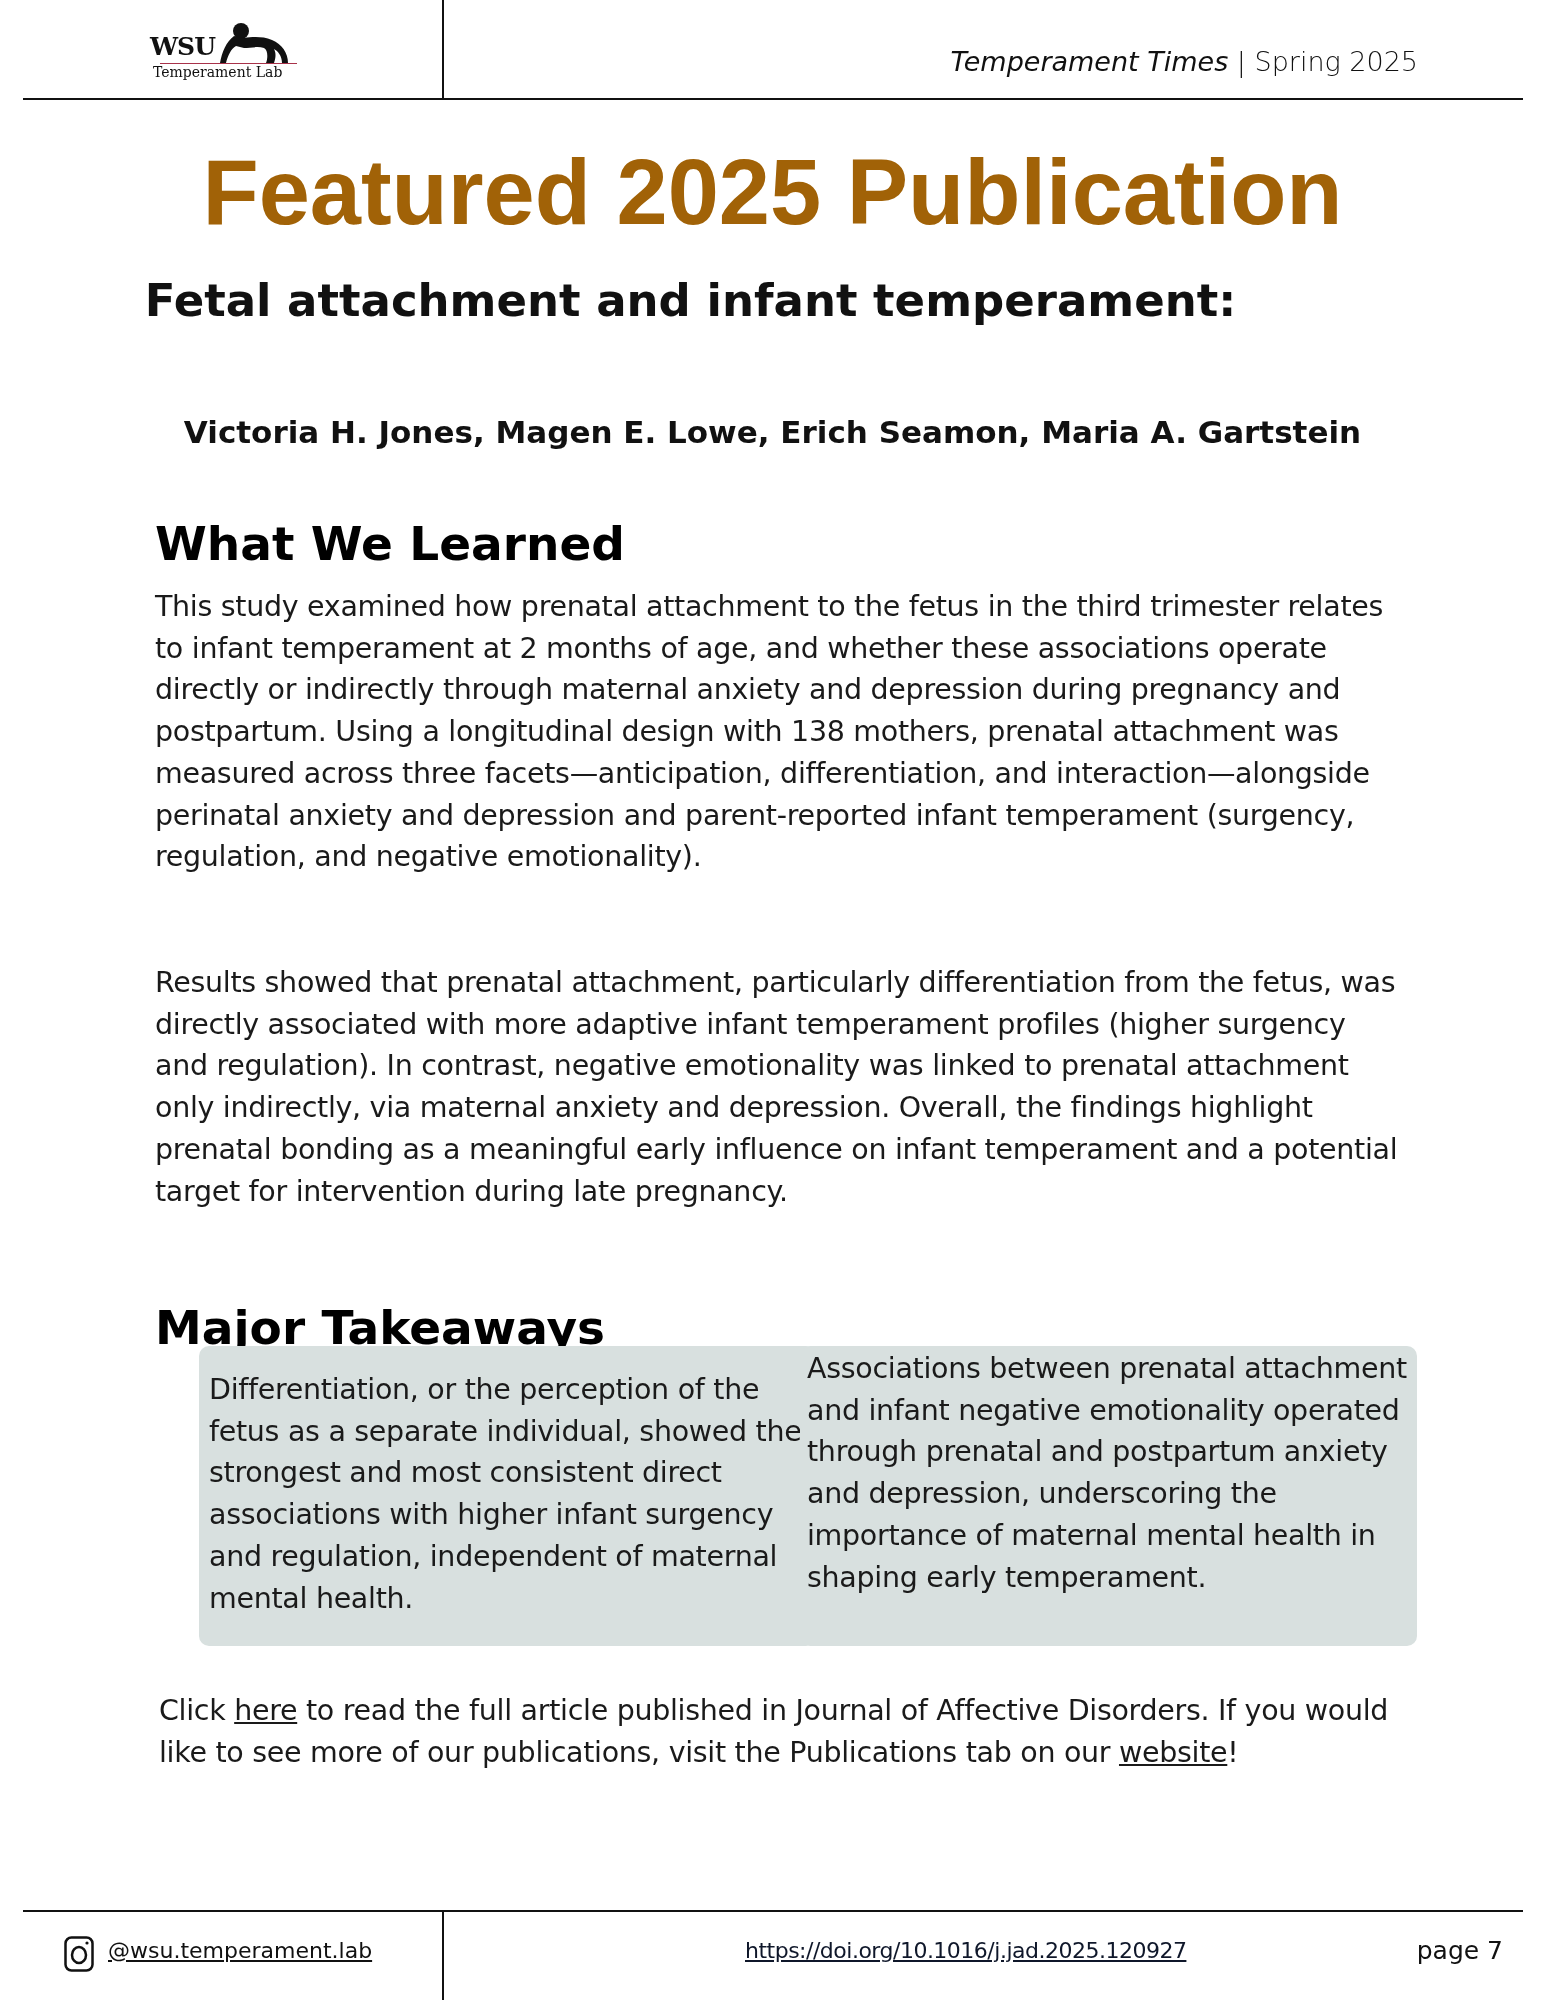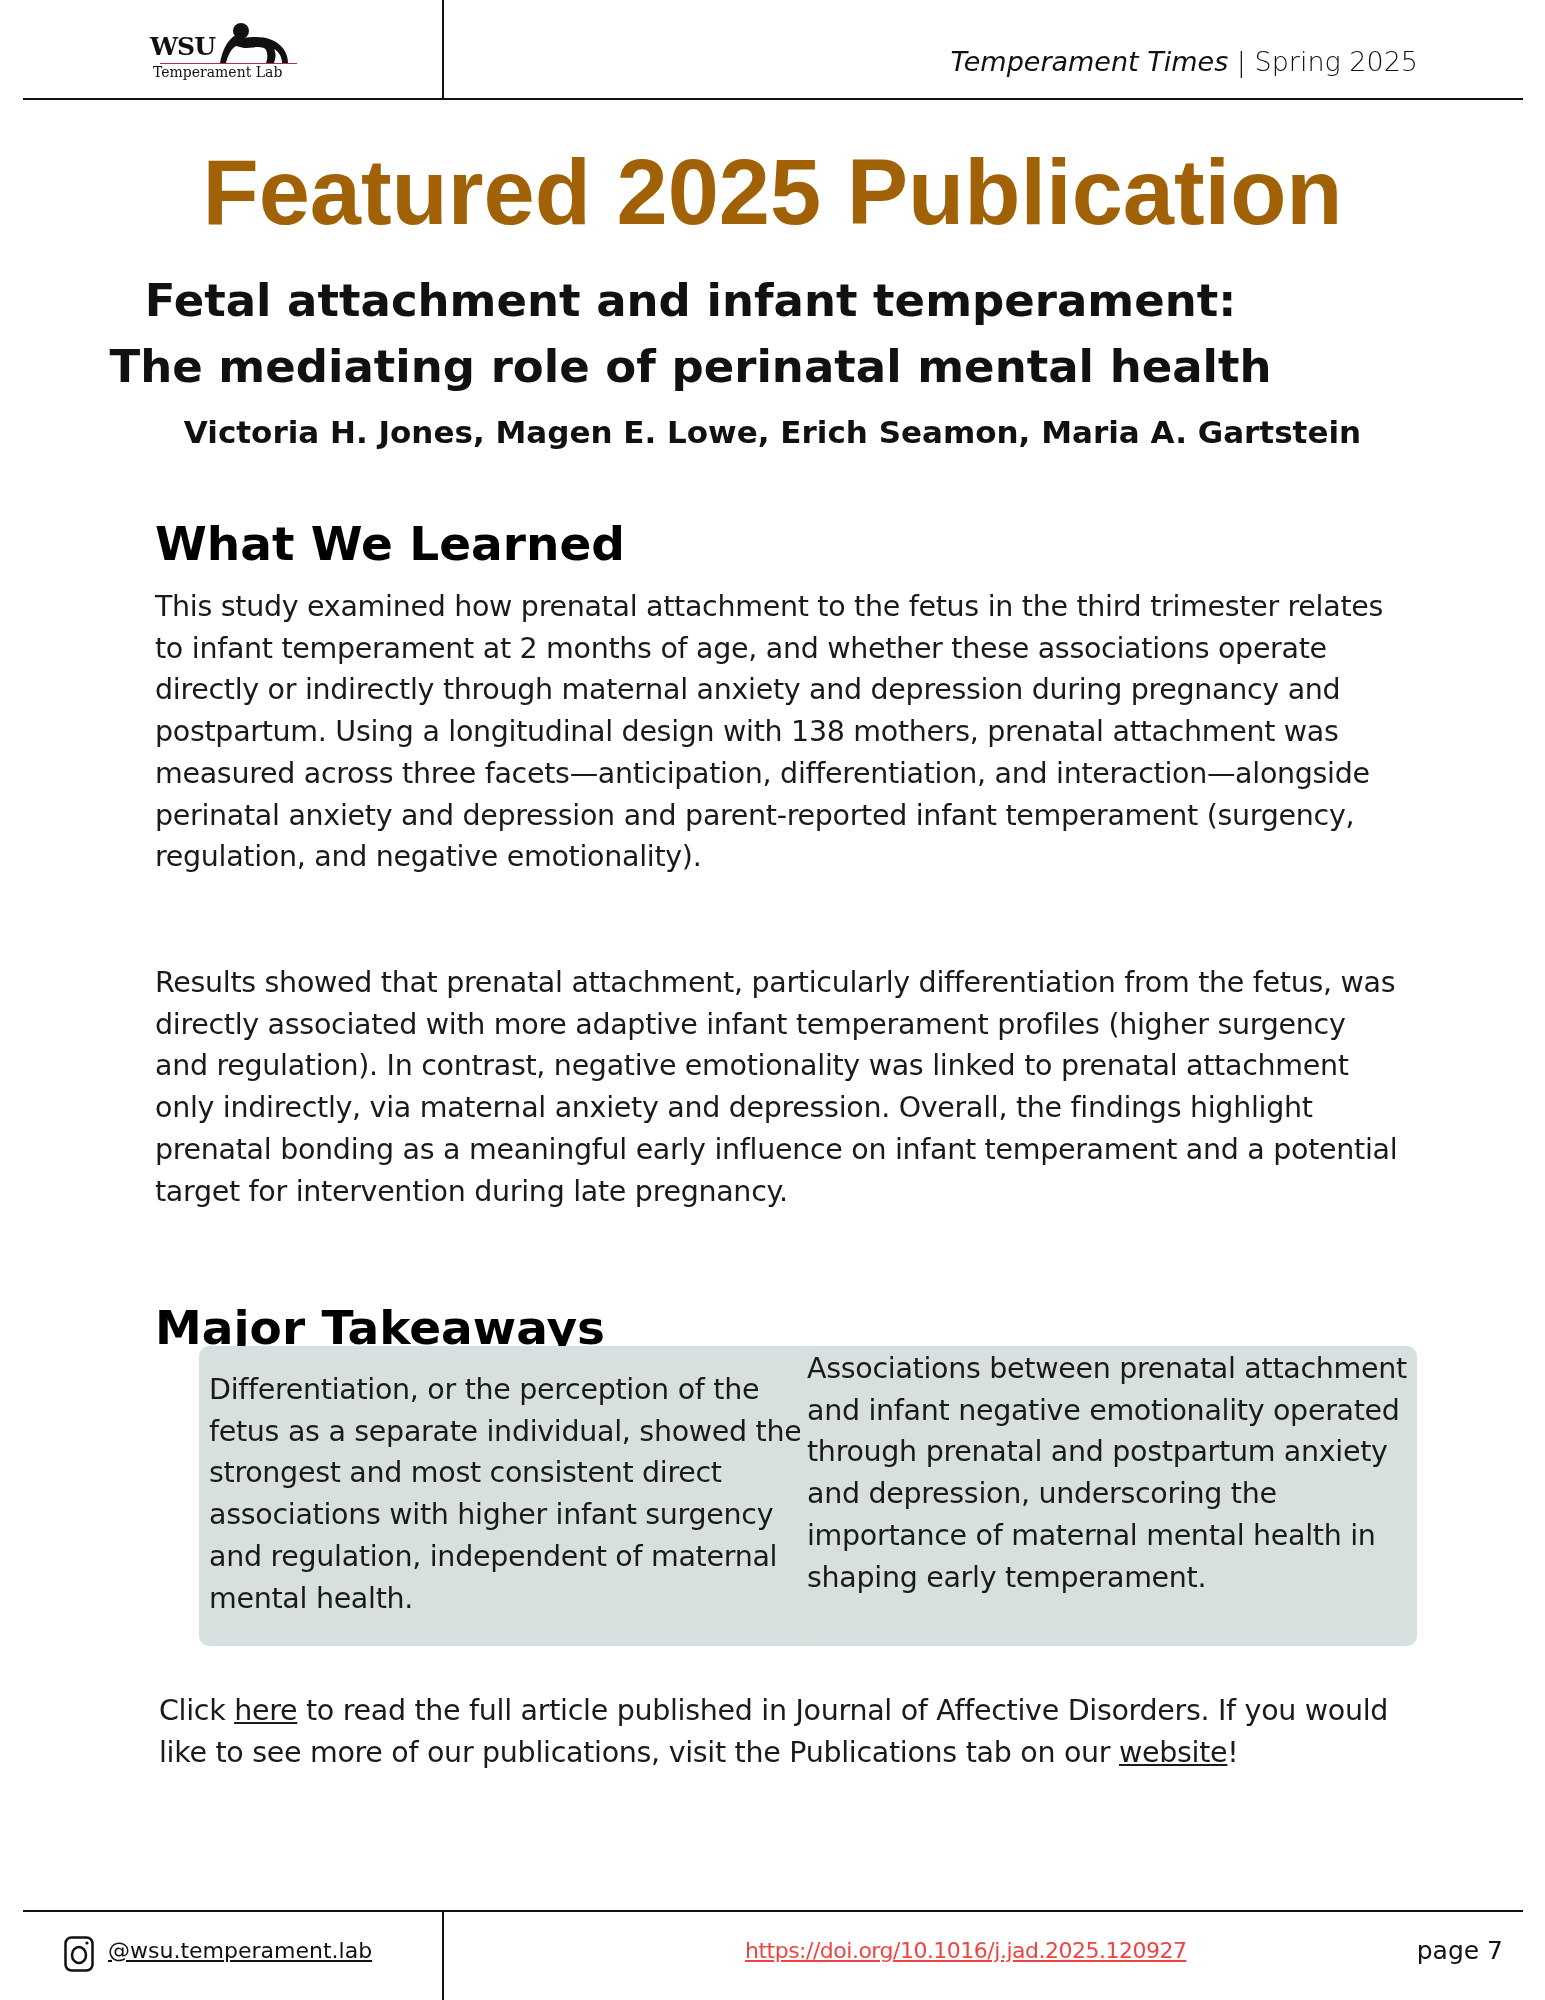--- a/index.html
+++ b/index.html
@@ -27,21 +27,21 @@
 
   .box { position: absolute; top: 1346px; height: 300px; background: #d8e0df; border-radius: 10px; }
   .box-text { position: absolute; font-size: 28.5px; line-height: 41.7px; color: #1a1a1a; letter-spacing: -0.3px; }
 
   .link { text-decoration: underline; color: #1a1a1a; cursor: pointer; }
 
   .footer-rule { position: absolute; left: 23px; top: 1910px; width: 1500px; height: 2px; background: #111; }
   .footer-vrule { position: absolute; left: 442px; top: 1911px; width: 2px; height: 89px; background: #111; }
   .ig { position: absolute; left: 64px; top: 1936px; width: 30px; height: 36px; }
   .ig-handle { position: absolute; left: 108px; top: 1938px; font-size: 22px; text-decoration: underline; color: #111; }
-  .doi { position: absolute; left: 745px; top: 1938px; font-size: 22px; text-decoration: underline; color: #ef4444; letter-spacing: -0.5px; }
+  .doi { position: absolute; left: 745px; top: 1938px; font-size: 22px; text-decoration: underline; color: #0f172a; letter-spacing: -0.5px; }
   .page-num { position: absolute; right: 42px; top: 1936px; font-size: 25px; color: #111; }
 </style>
 </head>
 <body>
 
 <div class="header">
   <div class="logo">
     <span class="logo-wsu">WSU</span>
     <svg class="logo-baby" width="80" height="42" viewBox="0 0 80 42">
       <circle cx="25" cy="9" r="8" fill="#111"></circle>
@@ -53,21 +53,20 @@
   <div class="header-vrule"></div>
   <div class="masthead">
     <i>Temperament Times</i><span> | </span><span>Spring 2025</span>
   </div>
   <div class="header-rule"></div>
 </div>
 
 <div class="title">Featured 2025 Publication</div>
 <div class="subtitle">
   <div>Fetal attachment and infant temperament:</div>
-  <div>The mediating role of perinatal mental health</div>
 </div>
 <div class="authors">Victoria H. Jones, Magen E. Lowe, Erich Seamon, Maria A. Gartstein</div>
 
 <div class="h2" style="top:516px;">What We Learned</div>
 <p class="para" style="top:586px; margin:0;">This study examined how prenatal attachment to the fetus in the third trimester relates to infant temperament at 2 months of age, and whether these associations operate directly or indirectly through maternal anxiety and depression during pregnancy and postpartum. Using a longitudinal design with 138 mothers, prenatal attachment was measured across three facets—anticipation, differentiation, and interaction—alongside perinatal anxiety and depression and parent-reported infant temperament (surgency, regulation, and negative emotionality).</p>
 <p class="para" style="top:962px; margin:0;">Results showed that prenatal attachment, particularly differentiation from the fetus, was directly associated with more adaptive infant temperament profiles (higher surgency and regulation). In contrast, negative emotionality was linked to prenatal attachment only indirectly, via maternal anxiety and depression. Overall, the findings highlight prenatal bonding as a meaningful early influence on infant temperament and a potential target for intervention during late pregnancy.</p>
 
 <div class="h2" style="top:1300px;">Major Takeaways</div>
 
 <div class="box" style="left:155px; width:617px;margin-left:44px;">

